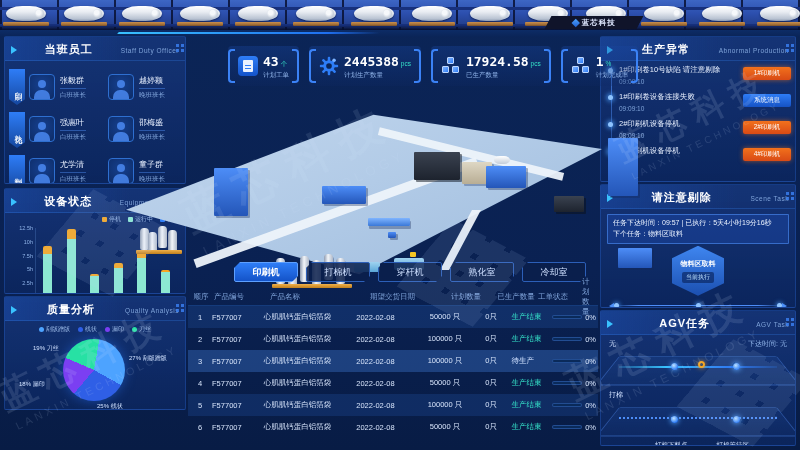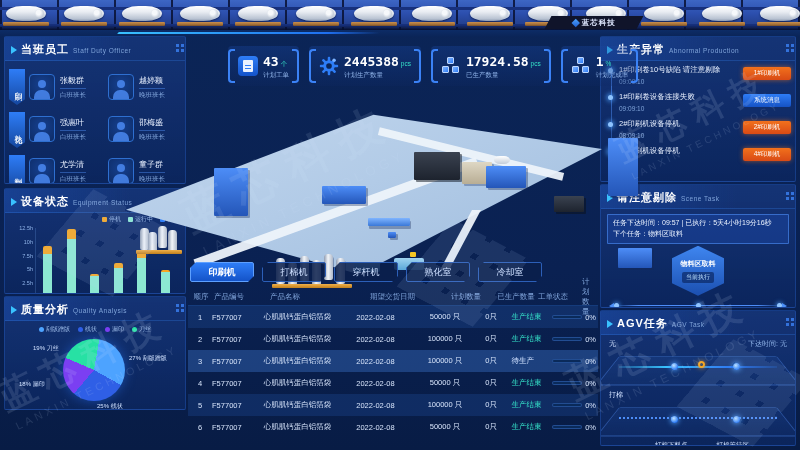--- a/index.html
+++ b/index.html
@@ -39,21 +39,21 @@
   .deco-grid { position:absolute; width:86px; height:86px; opacity:.10; transform:rotate(28deg) skewX(-12deg);
     background:
       repeating-linear-gradient(0deg,#bcd6ff 0 16px, transparent 16px 22px),
       repeating-linear-gradient(90deg,#bcd6ff 0 16px, transparent 16px 22px); pointer-events:none; z-index:59; }
 
   
   .panel { position:absolute; background:linear-gradient(180deg, rgba(22,54,122,.88), rgba(12,38,94,.92));
     border:1px solid rgba(47,111,230,.30); border-radius:2px; overflow:hidden; }
   .p-head { display:flex; align-items:baseline; gap:4px; padding:5px 6px 3px 6px; position:relative;
     border-bottom:1px solid rgba(57,140,255,.25);
-    background:linear-gradient(90deg, rgba(31,90,200,.35), transparent 70%); }
+    background:linear-gradient(90deg, rgba(31,90,200,.35), transparent 70%);justify-content:space-between; }
   .chev { align-self:center; width:0; height:0; border-left:6px solid #39c2ff; border-top:4px solid transparent; border-bottom:4px solid transparent; }
   .p-title { font-size:11px; font-weight:bold; color:#ffffff; letter-spacing:1px; }
   .p-sub { font-size:6.5px; color:#7fa3d9; letter-spacing:.5px; }
   .p-dots { position:absolute; right:6px; top:7px; width:3px; height:3px; background:#3b82f6;
     box-shadow:5px 0 #3b82f6, 0 5px #3b82f6, 5px 5px #3b82f6; opacity:.8; }
 
   
   .staff-body { display:flex; padding:6px 4px 4px 4px; gap:4px; }
   .staff-tabs { display:flex; flex-direction:column; gap:7px; padding-top:2px; }
   .stab { width:16px; height:36px; background:linear-gradient(180deg,#2e7df7,#15479f);
@@ -134,21 +134,21 @@
   .roll { position:absolute; width:16px; height:8px; border-radius:45%/60%; background:linear-gradient(180deg,#fff,#c4cdd9); }
   .sofa { position:absolute; background:linear-gradient(180deg,#9fd3f0,#5aa7d8); border-radius:2px; box-shadow:1px 2px 0 rgba(20,40,90,.3); }
   .cushion { position:absolute; width:6px; height:5px; background:#f5c623; border-radius:1px; }
   .desk { position:absolute; background:linear-gradient(180deg,#7fb4ff,#3a78d8); border-radius:1px; box-shadow:1px 3px 0 rgba(20,40,90,.35); }
 
   
   .mtabs { position:absolute; left:190px; top:262px; display:flex; gap:8px; z-index:10; }
   .mtab { min-width:64px; height:20px; padding:0 10px; display:flex; align-items:center; justify-content:center;
     font-size:9px; color:#cfe0ff; background:rgba(10,30,75,.85); border:1px solid #2c5fb8; border-radius:2px; cursor:pointer;
     clip-path:polygon(6px 0,100% 0,100% calc(100% - 6px),calc(100% - 6px) 100%,0 100%,0 6px); }
-  .mtab.active { background:linear-gradient(180deg,#2e7df7,#1453c8); color:#fff; font-weight:bold; border-color:#5ea0ff; }
+  .mtab.active { background:linear-gradient(180deg,#2e7df7,#1453c8); color:#fff; font-weight:bold; border-color:#5ea0ff;margin-left:44px; }
 
   
   .orders { position:absolute; left:188px; top:288px; width:410px; height:158px; z-index:10; font-size:7.5px; }
   .thead { display:flex; align-items:center; height:18px; color:#7fa3d9; border-bottom:1px solid rgba(57,140,255,.25); }
   .trow { display:flex; align-items:center; height:22px; color:#d7e4fb; cursor:pointer; }
   .trow:nth-child(odd) { background:rgba(37,85,170,.28); }
   .trow.hl { background:rgba(62,120,210,.38); }
   .c0{width:26px;text-align:center;} .c1{width:56px;} .c2{width:100px;} .c3{width:68px;} .c4{width:56px;text-align:center;}
   .c5{width:44px;text-align:center;} .c6{width:44px;text-align:left;font-family:Liberation Serif, serif;} .c7{flex:1;display:flex;align-items:center;gap:3px;justify-content:flex-end;padding-right:2px;}
   .st-done { color:#35e0c8; } .st-wait { color:#cfe0ff; }

